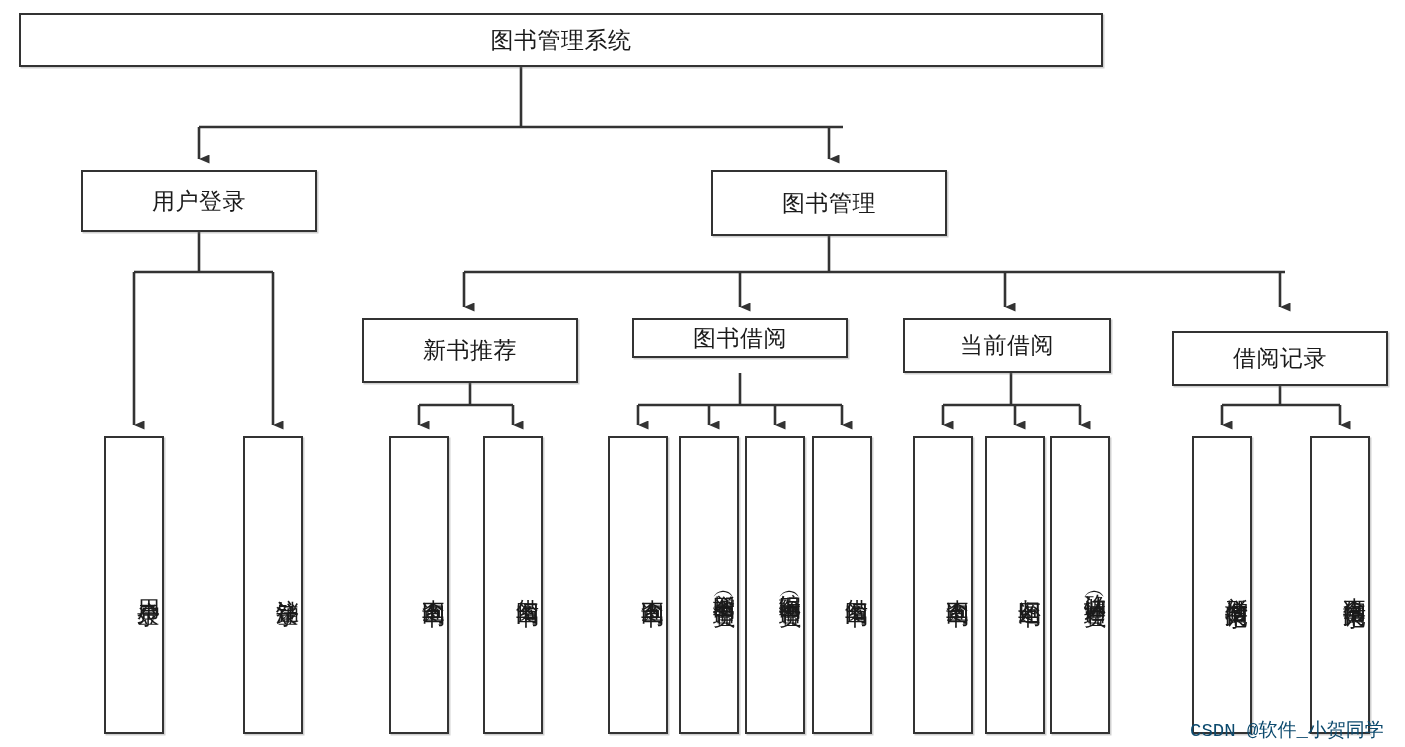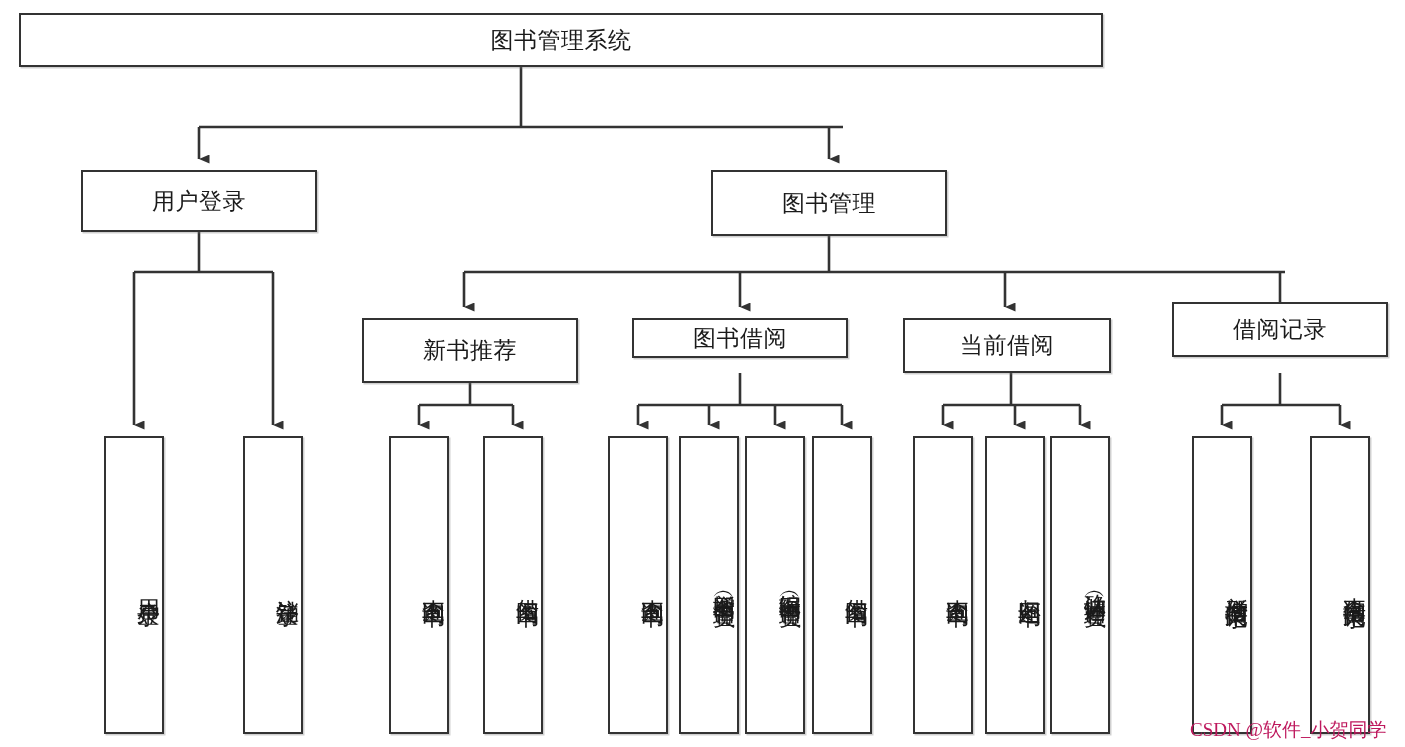--- a/index.html
+++ b/index.html
@@ -52,23 +52,23 @@
     writing-mode: vertical-rl;
     text-orientation: upright;
     white-space: nowrap;
   }
   .node.vert.tall .vlabel {
     font-size: 22px;
   }
   .watermark {
     position: absolute;
     font-size: 19px;
-    color: #be185d;
+    color: #0c4a6e;
     white-space: nowrap;
-    font-family: Liberation Serif, serif;
+    font-family: Liberation Mono, monospace;
   }
 </style>
 </head>
 <body>
 
 <div id="canvas">
 
   <svg class="wires" viewBox="0 0 1405 747" xmlns="http://www.w3.org/2000/svg">
     <defs>
       <marker id="arrowhead" markerWidth="9" markerHeight="11" refX="4.5" refY="10.5" orient="auto" markerUnits="userSpaceOnUse">
@@ -132,21 +132,21 @@
 
   <div class="node horiz" style="left:362px; top:318px; width:216px; height:65px;">
     <span>新书推荐</span>
   </div>
   <div class="node horiz" style="left:632px; top:318px; width:216px; height:40px;">
     <span>图书借阅</span>
   </div>
   <div class="node horiz" style="left:903px; top:318px; width:208px; height:55px;">
     <span>当前借阅</span>
   </div>
-  <div class="node horiz" style="left:1172px; top:302px; width:216px; height:55px;">
+  <div class="node horiz" style="left:1172px; top:331px; width:216px; height:55px;">
     <span>借阅记录</span>
   </div>
 
   <div class="node vert" style="left:104px; top:436px; width:60px; height:298px;">
     <span class="vlabel">用户登录</span>
   </div>
   <div class="node vert" style="left:243px; top:436px; width:60px; height:298px;">
     <span class="vlabel">注销登录</span>
   </div>
   <div class="node vert" style="left:389px; top:436px; width:60px; height:298px;">

